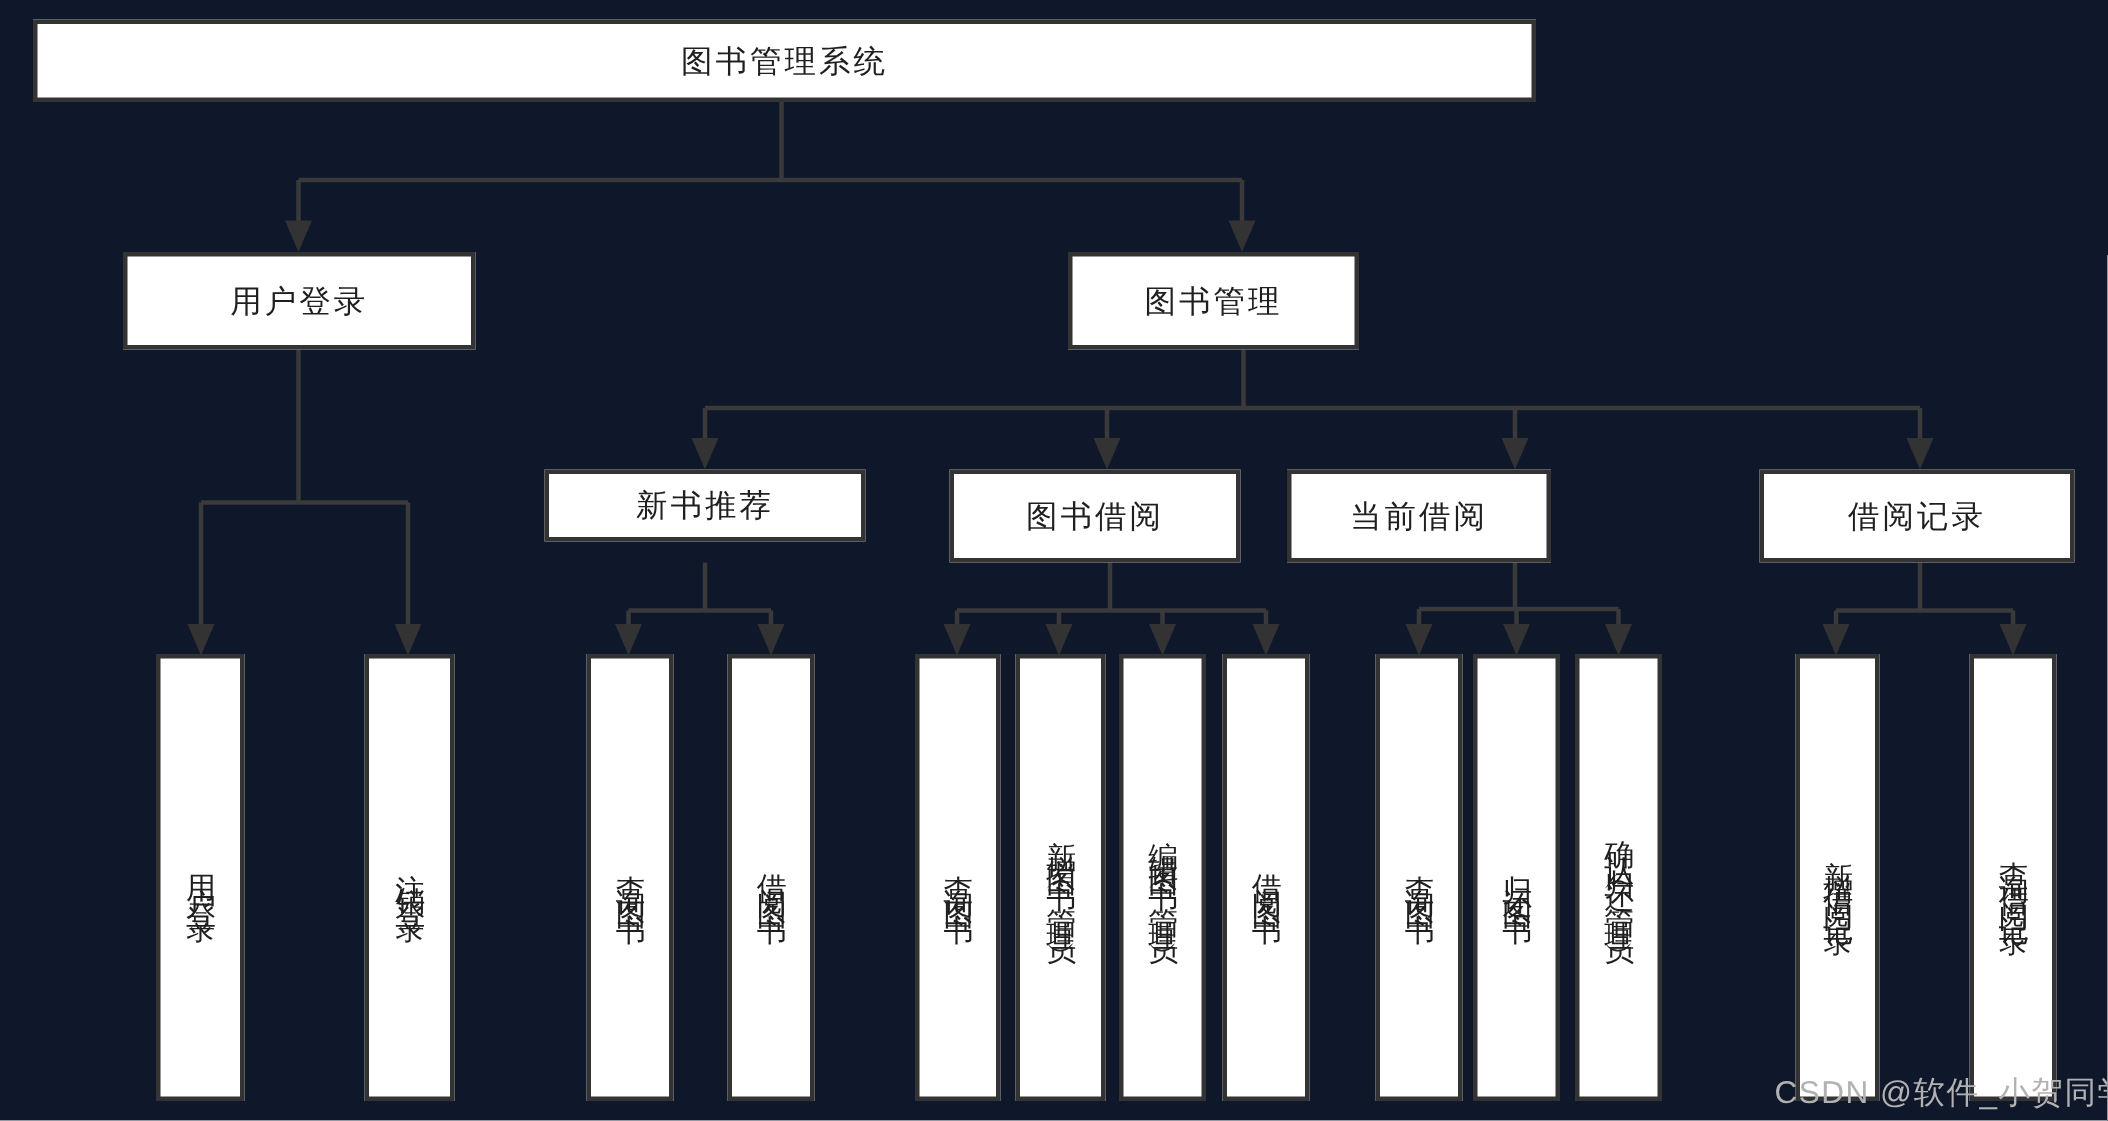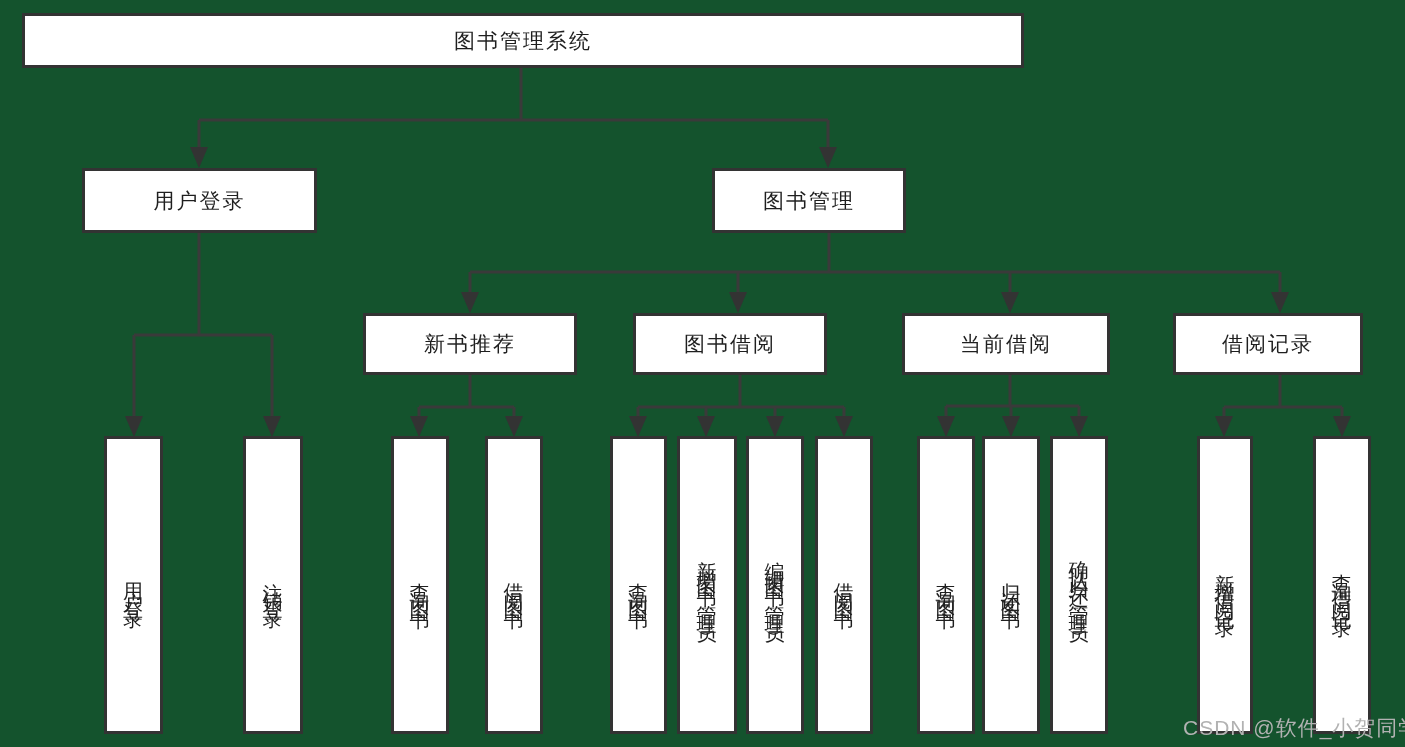--- a/index.html
+++ b/index.html
@@ -1,20 +1,20 @@
 <!DOCTYPE html>
 <html><head>
 <meta charset="utf-8">
 <style>
   html, body { margin: 0; padding: 0; background: #ffffff; }
   .canvas {
     position: relative;
     width: 1405px;
     height: 747px;
-    background: #14532d;
+    background: #0f172a;
     font-family: "Liberation Sans", sans-serif;
     overflow: hidden;
   }
   .connectors {
     position: absolute;
     left: 0; top: 0;
     z-index: 0;
   }
   .node {
     position: absolute;
@@ -95,24 +95,24 @@
       <polygon points="1215,416 1233,416 1224,437"></polygon>
       <polygon points="1333,416 1351,416 1342,437"></polygon>
     </g>
   </svg>
 
   <div class="node" style="left:22px; top:13px; width:1002px; height:55px;">图书管理系统</div>
 
   <div class="node" style="left:82px; top:168px; width:235px; height:65px;">用户登录</div>
   <div class="node" style="left:712px; top:168px; width:194px; height:65px;">图书管理</div>
 
-  <div class="node" style="left:363px; top:313px; width:214px; height:62px;">新书推荐</div>
+  <div class="node" style="left:363px; top:313px; width:214px; height:48px;">新书推荐</div>
   <div class="node" style="left:633px; top:313px; width:194px; height:62px;">图书借阅</div>
-  <div class="node" style="left:902px; top:313px; width:208px; height:62px;">当前借阅</div>
-  <div class="node" style="left:1173px; top:313px; width:190px; height:62px;">借阅记录</div>
+  <div class="node" style="left:858px; top:313px; width:176px; height:62px;">当前借阅</div>
+  <div class="node" style="left:1173px; top:313px; width:210px; height:62px;">借阅记录</div>
 
   <div class="node leaf" style="left:104px; top:436px; width:59px; height:298px;">用户登录</div>
   <div class="node leaf" style="left:243px; top:436px; width:60px; height:298px;">注销登录</div>
 
   <div class="node leaf" style="left:391px; top:436px; width:58px; height:298px;">查询图书</div>
   <div class="node leaf" style="left:485px; top:436px; width:58px; height:298px;">借阅图书</div>
 
   <div class="node leaf" style="left:610px; top:436px; width:57px; height:298px;">查询图书</div>
   <div class="node leaf" style="left:677px; top:436px; width:60px; height:298px;">新增图书（管理员）</div>
   <div class="node leaf" style="left:746px; top:436px; width:58px; height:298px;">编辑图书（管理员）</div>

